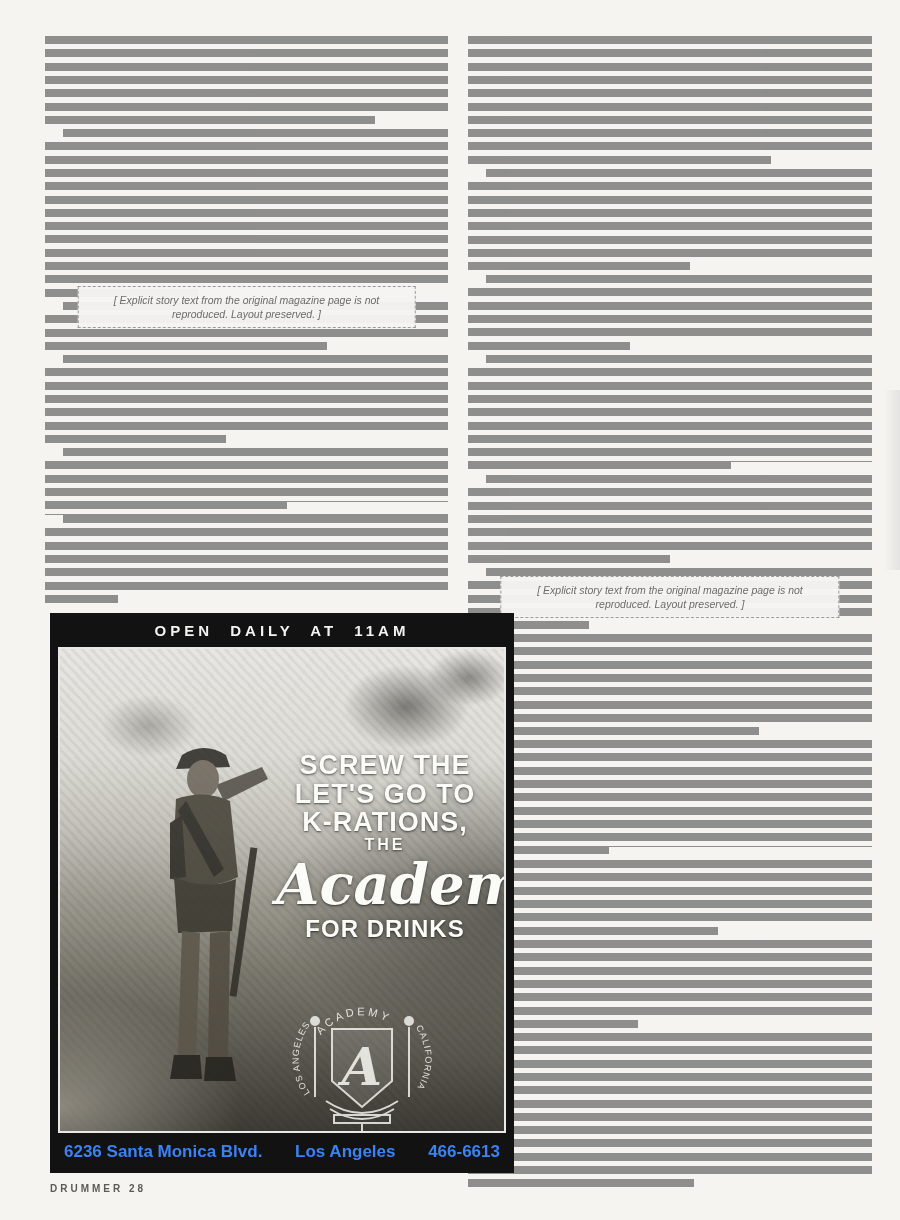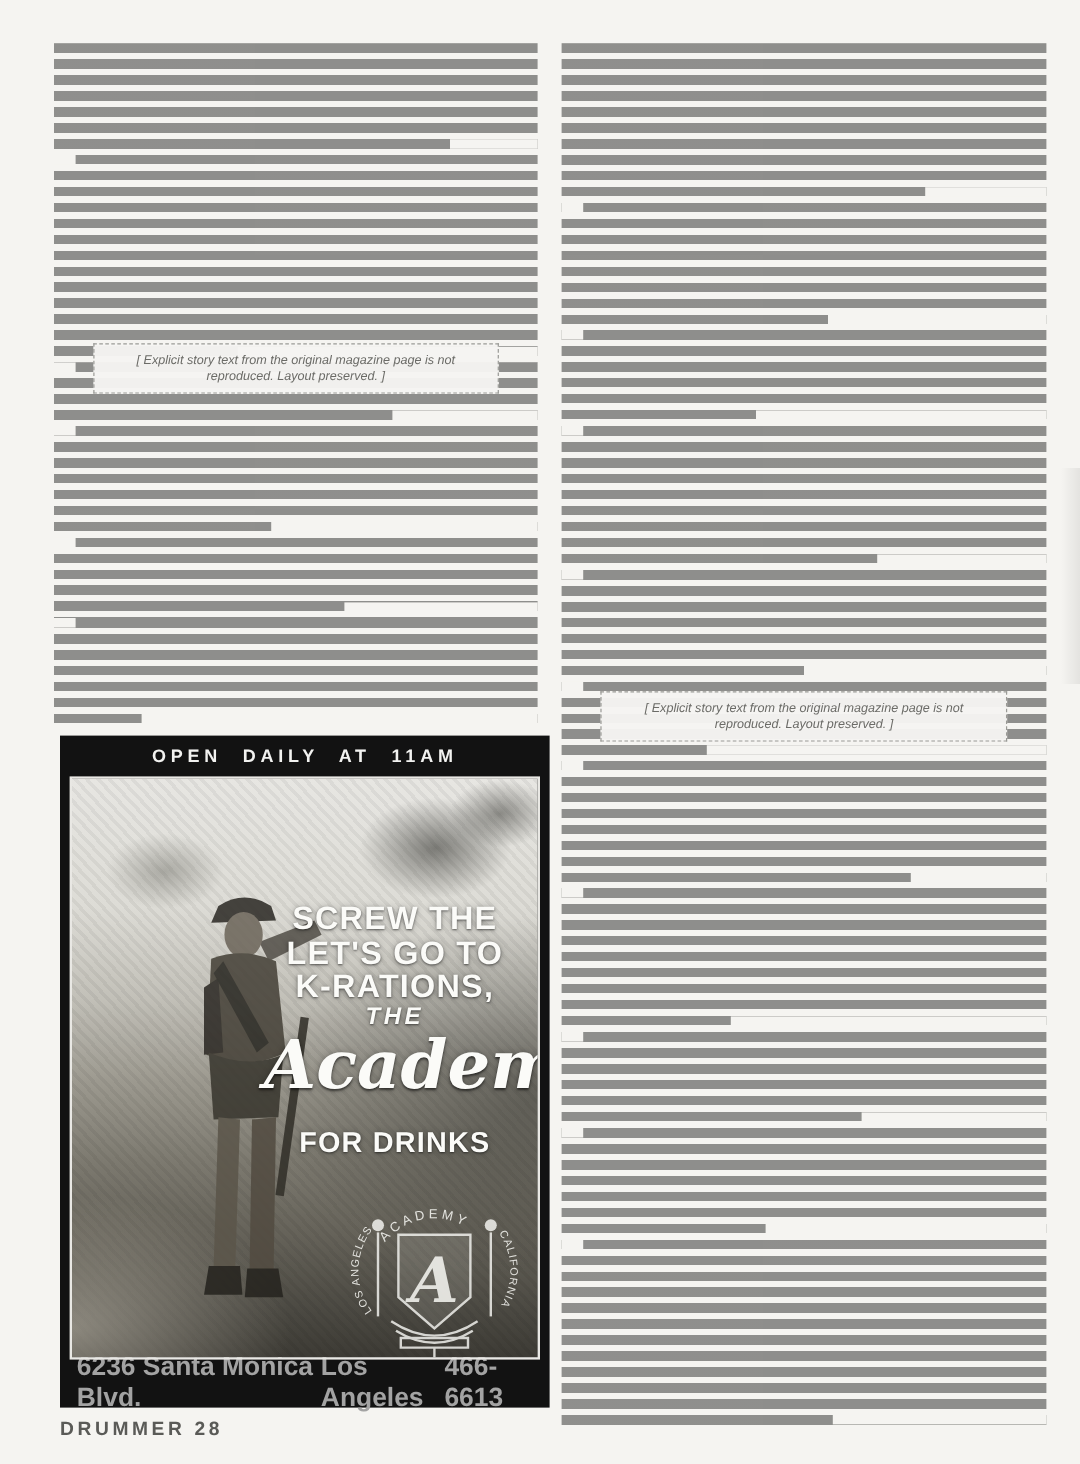--- a/index.html
+++ b/index.html
@@ -42,21 +42,21 @@
     position:absolute; left:50%; transform:translateX(-50%);
     width:84%; box-sizing:border-box;
     background:rgba(245,244,241,0.96); border:1px dashed #9a9a96;
     color:#6b6b67; font-family:"Liberation Sans", sans-serif;
     font-size:10.5px; font-style:italic; text-align:center;
     padding:6px 24px; line-height:1.35;
   }
 
   
   .ad {
-    position:absolute; left:50px; top:613px; width:408px; height:560px;
+    position:absolute; left:50px; top:613px; width:464px; height:560px;
     background:#121212; box-sizing:border-box; padding:0 8px;
   }
   .ad-header {
     height:34px; display:flex; align-items:center; justify-content:center;
     color:#f2f2f0; font-family:"Liberation Sans", sans-serif;
     font-weight:bold; font-size:15px; letter-spacing:4px; word-spacing:9px;
   }
   .ad-photo {
     position:relative; height:486px; overflow:hidden;
     border:2px solid #e9e8e4; box-sizing:border-box;
@@ -73,38 +73,38 @@
   }
   .soldier {
     position:absolute; left:52px; top:78px; width:190px; height:408px;
   }
   .ad-tagline {
     position:absolute; right:10px; top:102px; width:218px; text-align:center;
     color:#fbfbf8; font-family:"Liberation Sans", sans-serif; font-weight:bold;
     text-shadow:0 1px 2px rgba(0,0,0,0.55), 0 0 6px rgba(0,0,0,0.25);
     line-height:1.06; letter-spacing:1px; font-size:27px;
   }
-  .ad-tagline .line-the { font-size:20px; letter-spacing:3px;font-style:italic; }
+  .ad-tagline .line-the { font-size:16px; letter-spacing:3px; }
   .ad-venue {
     font-family:"DejaVu Serif", serif; font-weight:bold; font-style:italic;
     font-size:56px; letter-spacing:0px; line-height:1.0; padding:2px 0 4px 0;
   }
-  .ad-tagline .line-end { font-size:24px;margin-top:20px; }
+  .ad-tagline .line-end { font-size:24px; }
   .crest { position:absolute; left:222px; top:328px; width:160px; height:158px; opacity:0.92; }
 
   .ad-address {
     height:38px; display:flex; align-items:center; justify-content:space-between;
-    color:#a3a3a3; font-family:"Liberation Sans", sans-serif; font-weight:bold;
-    font-size:22px; padding:0 6px;
+    color:#3b82f6; font-family:"Liberation Sans", sans-serif; font-weight:bold;
+    font-size:17px; padding:0 6px;
   }
 
   .footer {
     position:absolute; left:50px; top:1183px;
     color:#5a5a57; font-family:"Liberation Sans", sans-serif;
-    font-size:16px; font-weight:bold; letter-spacing:3px;
+    font-size:10px; font-weight:bold; letter-spacing:3px;
   }
 </style>
 </head>
 <body>
 
 <div class="page">
 
   <div class="scan-shade"></div>
 
   <div class="col col-left">

